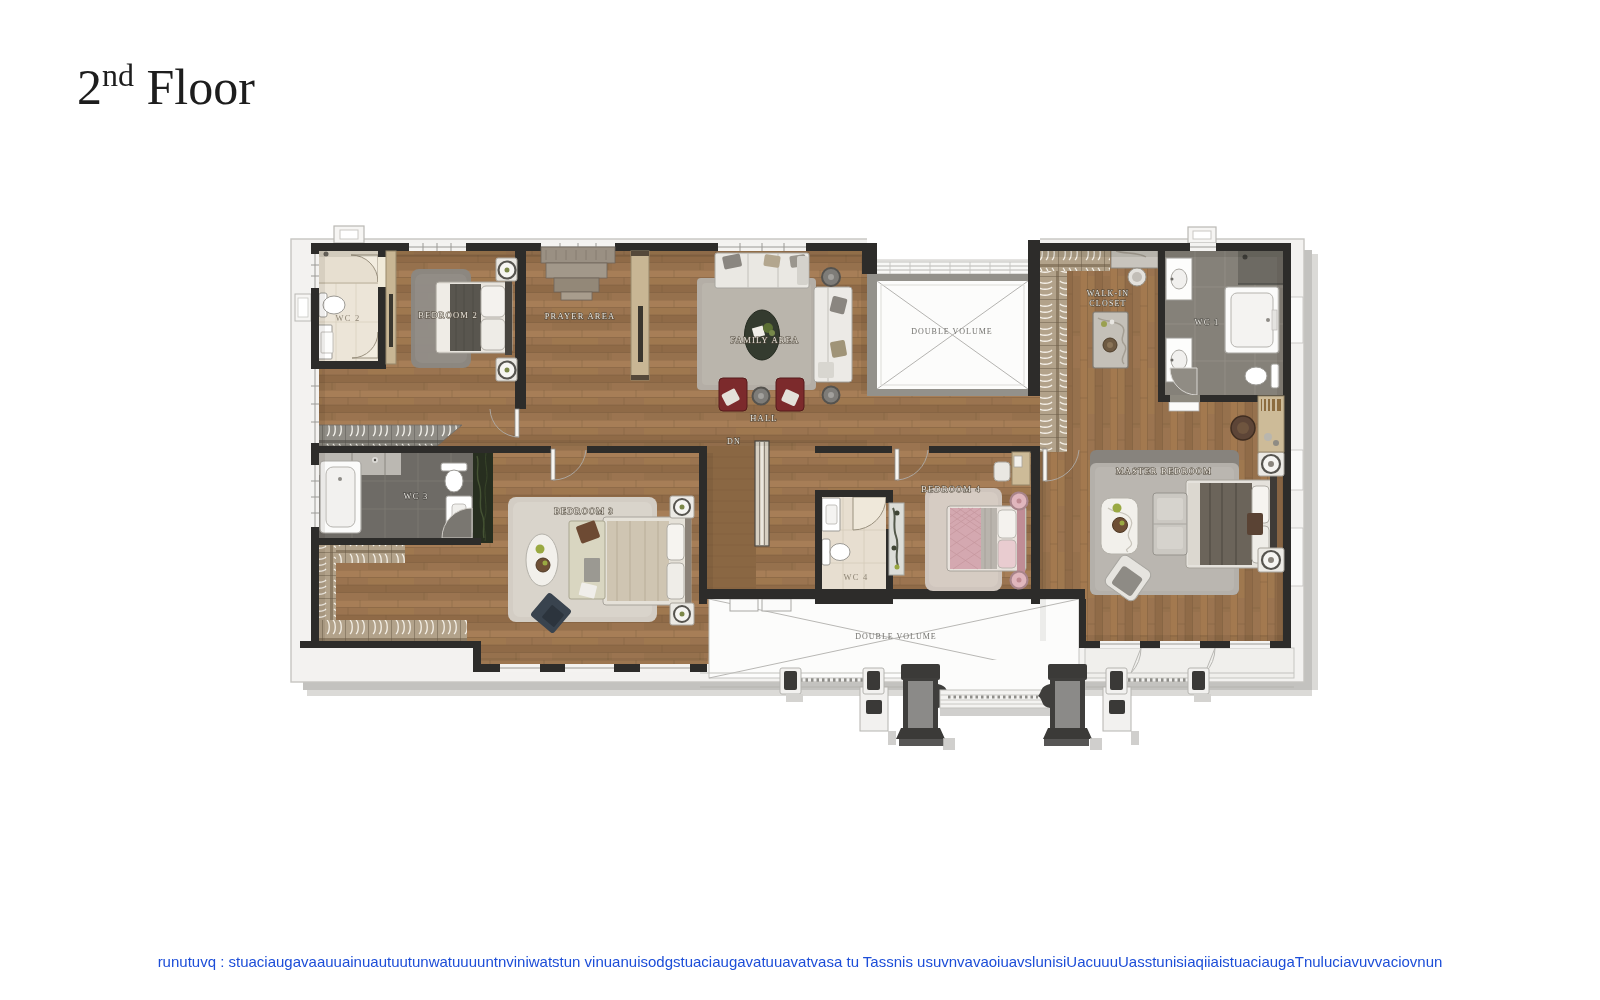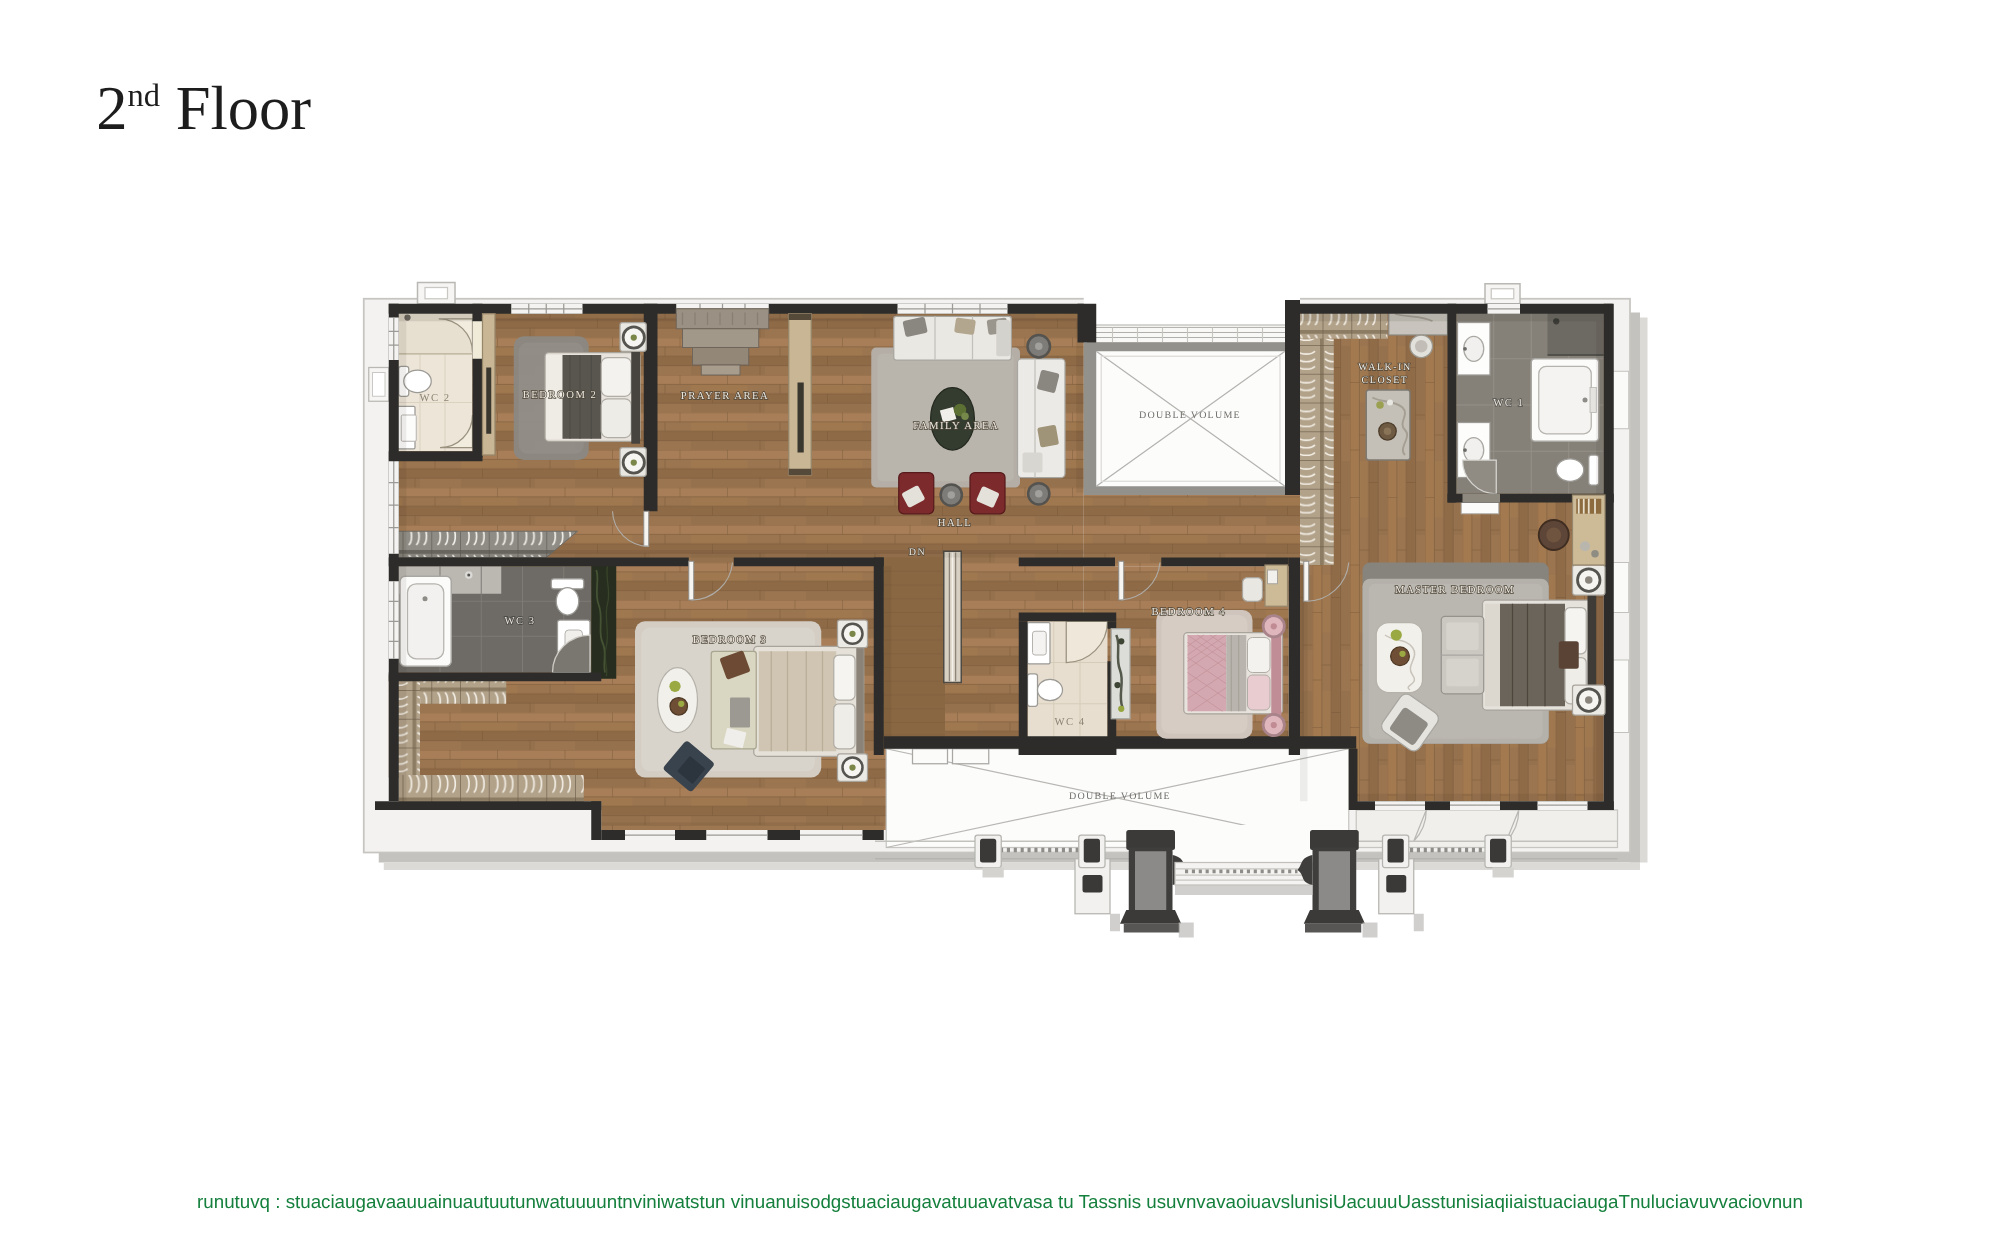--- a/index.html
+++ b/index.html
@@ -1,19 +1,19 @@
 <!DOCTYPE html>
 <html><head>
 <meta charset="utf-8">
 <style>
   html,body{margin:0;padding:0;background:#ffffff;width:1600px;height:1000px;overflow:hidden;}
   #page{position:relative;width:1600px;height:1000px;background:#ffffff;font-family:"Liberation Sans",sans-serif;}
   #title{position:absolute;left:77px;top:57px;color:#1d1d1d;font-family:"Liberation Serif",serif;font-size:50px;letter-spacing:0px;}
-  #title sup{font-size:26px;vertical-align:18px;letter-spacing:0;}
-  #foot{position:absolute;left:0;top:953px;width:1600px;text-align:center;color:#15803d;font-size:15px;font-family:"Liberation Sans",sans-serif;}
+  #title sup{font-size:32px;vertical-align:18px;letter-spacing:0;}
+  #foot{position:absolute;left:0;top:953px;width:1600px;text-align:center;color:#1d4ed8;font-size:15px;font-family:"Liberation Sans",sans-serif;}
 </style>
 </head>
 <body>
 <div id="page">
 
   <div id="title">2<sup>nd</sup> Floor</div>
 
   <svg id="plan" width="1600" height="1000" viewBox="0 0 1600 1000" style="position:absolute;left:0;top:0;">
   <defs>
     <pattern id="wd" width="92" height="30" patternUnits="userSpaceOnUse">

